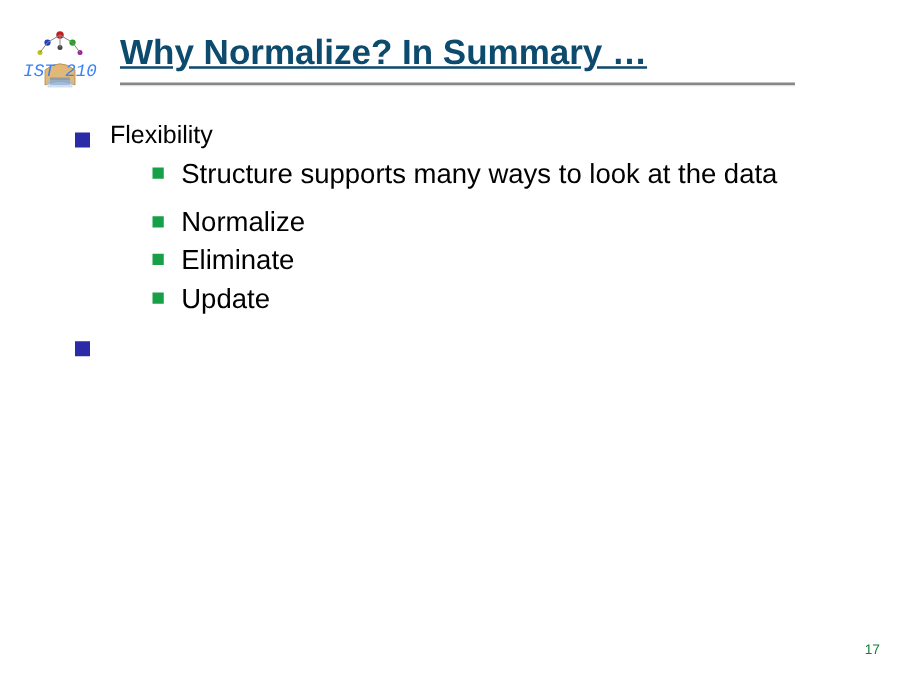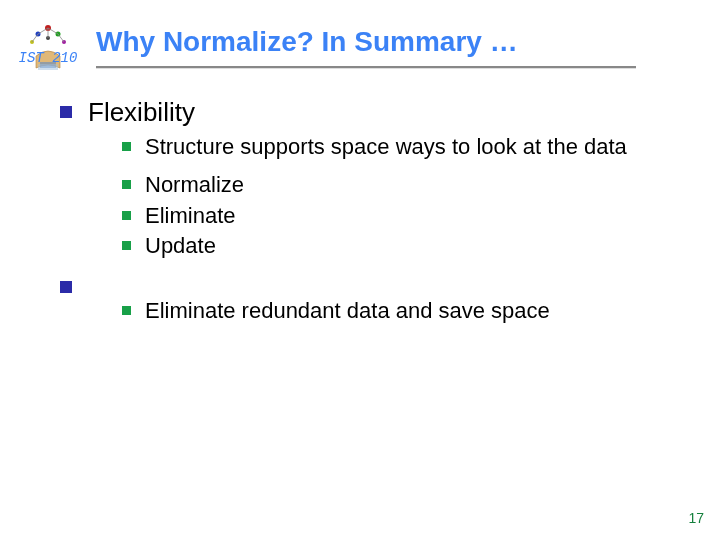--- a/index.html
+++ b/index.html
@@ -37,22 +37,23 @@
     font-size: 14px;
     color: #3b82f6;
     pointer-events: none;
   }
   .title {
     position: absolute;
     top: 26px;
     left: 96px;
     font-size: 28px;
     font-weight: bold;
-    color: #3b82f6;
+    color: #0c4a6e;
     font-family: Verdana, Geneva, sans-serif;
+    text-decoration: underline;
   }
   .title-rule {
     position: absolute;
     top: 66px;
     left: 96px;
     width: 540px;
     height: 0;
     border-top: 2px solid #888;
     box-shadow: 0 1px 0 #ddd;
   }
@@ -70,21 +71,21 @@
   }
   .l1 .bullet {
     width: 12px;
     height: 12px;
     background: #2b2ba8;
     flex: 0 0 12px;
     margin-top: 10px;
     margin-right: 16px;
   }
   .l1 .text {
-    font-size: 26px;
+    font-size: 20px;
     line-height: 1.25;
     text-align: center;
   }
   .l2-group {
     margin-left: 62px;
     margin-top: 4px;
     margin-bottom: 10px;
   }
   .l2 {
     display: flex;
@@ -101,21 +102,21 @@
   }
   .l2 .text {
     font-size: 22px;
     line-height: 1.3;
     max-width: 520px;
   }
   .pagenum {
     position: absolute;
     right: 16px;
     bottom: 14px;
-    font-size: 14px;
+    font-size: 11px;
     color: #15803d;
   }
 </style>
 </head>
 <body>
 
 <div class="slide">
 
   <div class="logo">
     <svg width="60" height="50" viewBox="0 0 60 50">
@@ -144,21 +145,21 @@
 
   <div class="content">
 
     <div class="l1">
       <div class="bullet"></div>
       <div class="text">Flexibility</div>
     </div>
     <div class="l2-group">
       <div class="l2">
         <div class="bullet"></div>
-        <div class="text">Structure supports space ways to look at the data</div>
+        <div class="text">Structure supports many ways to look at the data</div>
       </div>
     </div>
 
     <div class="l2-group">
       <div class="l2">
         <div class="bullet"></div>
         <div class="text">Normalize</div>
       </div>
       <div class="l2">
         <div class="bullet"></div>
@@ -166,23 +167,17 @@
       </div>
       <div class="l2">
         <div class="bullet"></div>
         <div class="text">Update</div>
       </div>
     </div>
 
     <div class="l1">
       <div class="bullet"></div>
     </div>
-    <div class="l2-group">
-      <div class="l2">
-        <div class="bullet"></div>
-        <div class="text">Eliminate redundant data and save space</div>
-      </div>
-    </div>
 
   </div>
 
   <div class="pagenum">17</div>
 </div>
 
 </body></html>

